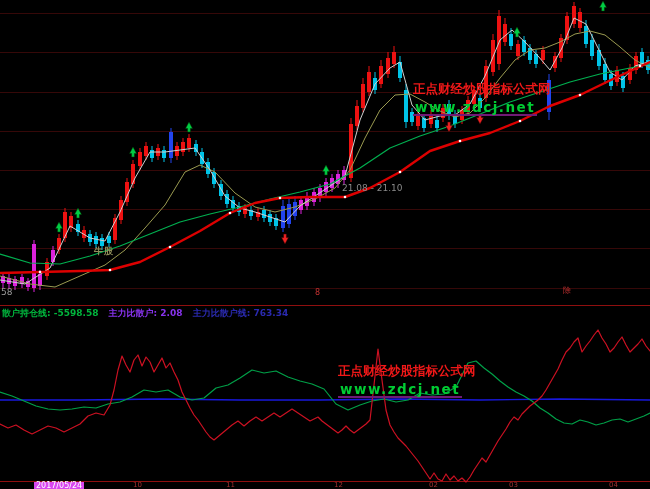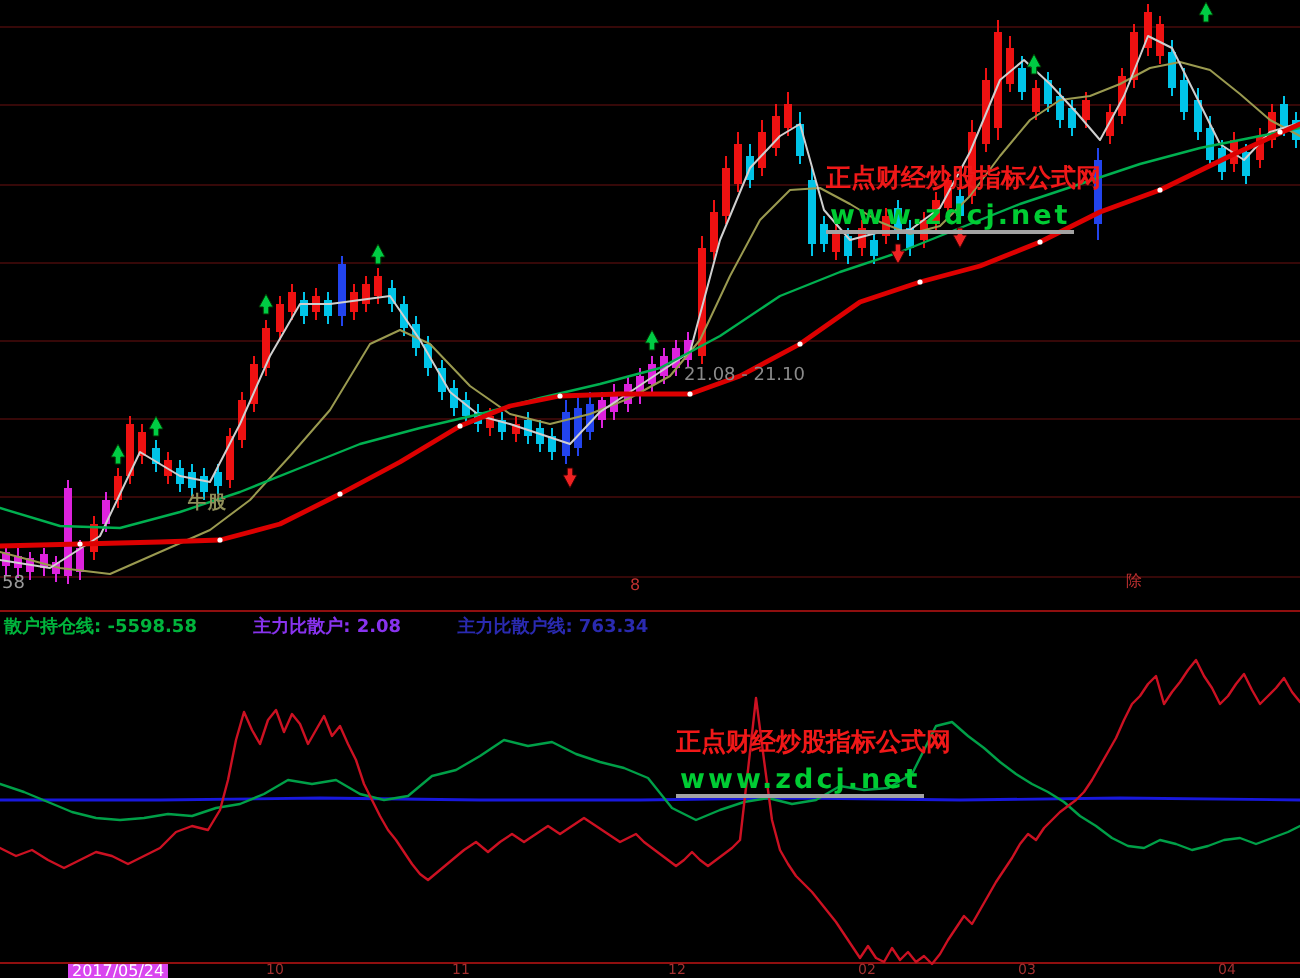--- a/index.html
+++ b/index.html
@@ -8,23 +8,23 @@
   svg.canvas{position:absolute;left:0;top:0;}
   .ovl{position:absolute;white-space:nowrap;}
   .axis-frag{left:1px;top:287px;font-size:9px;color:#9a9a9a;}
   .bull{left:94px;top:245px;font-size:9px;color:#8f8f5a;font-weight:bold;letter-spacing:1px;}
   .prange{left:342px;top:183px;font-size:9px;color:#8a8a8a;}
   .wm{text-align:left;}
   .wm1{left:413px;top:81px;width:140px;}
   .wm2{left:338px;top:363px;width:142px;}
   .wm-title{font-size:12.5px;font-weight:bold;line-height:16px;}
   .wm-url{display:inline-block;font-size:13.5px;font-weight:bold;letter-spacing:1.5px;
-          line-height:14px;border-bottom:2px solid #a3a3a3;padding:0 2px;}
+          line-height:14px;border-bottom:2px solid #701a75;padding:0 2px;}
   .ind-header{left:2px;top:307px;font-size:9px;font-weight:bold;}
-  .ind-header span{margin-right:25px;}
+  .ind-header span{margin-right:7px;}
   .evmark{position:absolute;font-size:8px;line-height:8px;color:#c03030;}
   .date-cell{left:34px;top:482px;font-size:8px;line-height:8px;color:#fff;padding:0 2px;}
   .tickbar{position:absolute;left:0;top:482px;width:538px;height:7px;}
   .tick{position:absolute;top:0;font-size:7px;line-height:7px;color:#a03030;}
 </style>
 </head>
 <body>
 
 <div class="screen">
 

